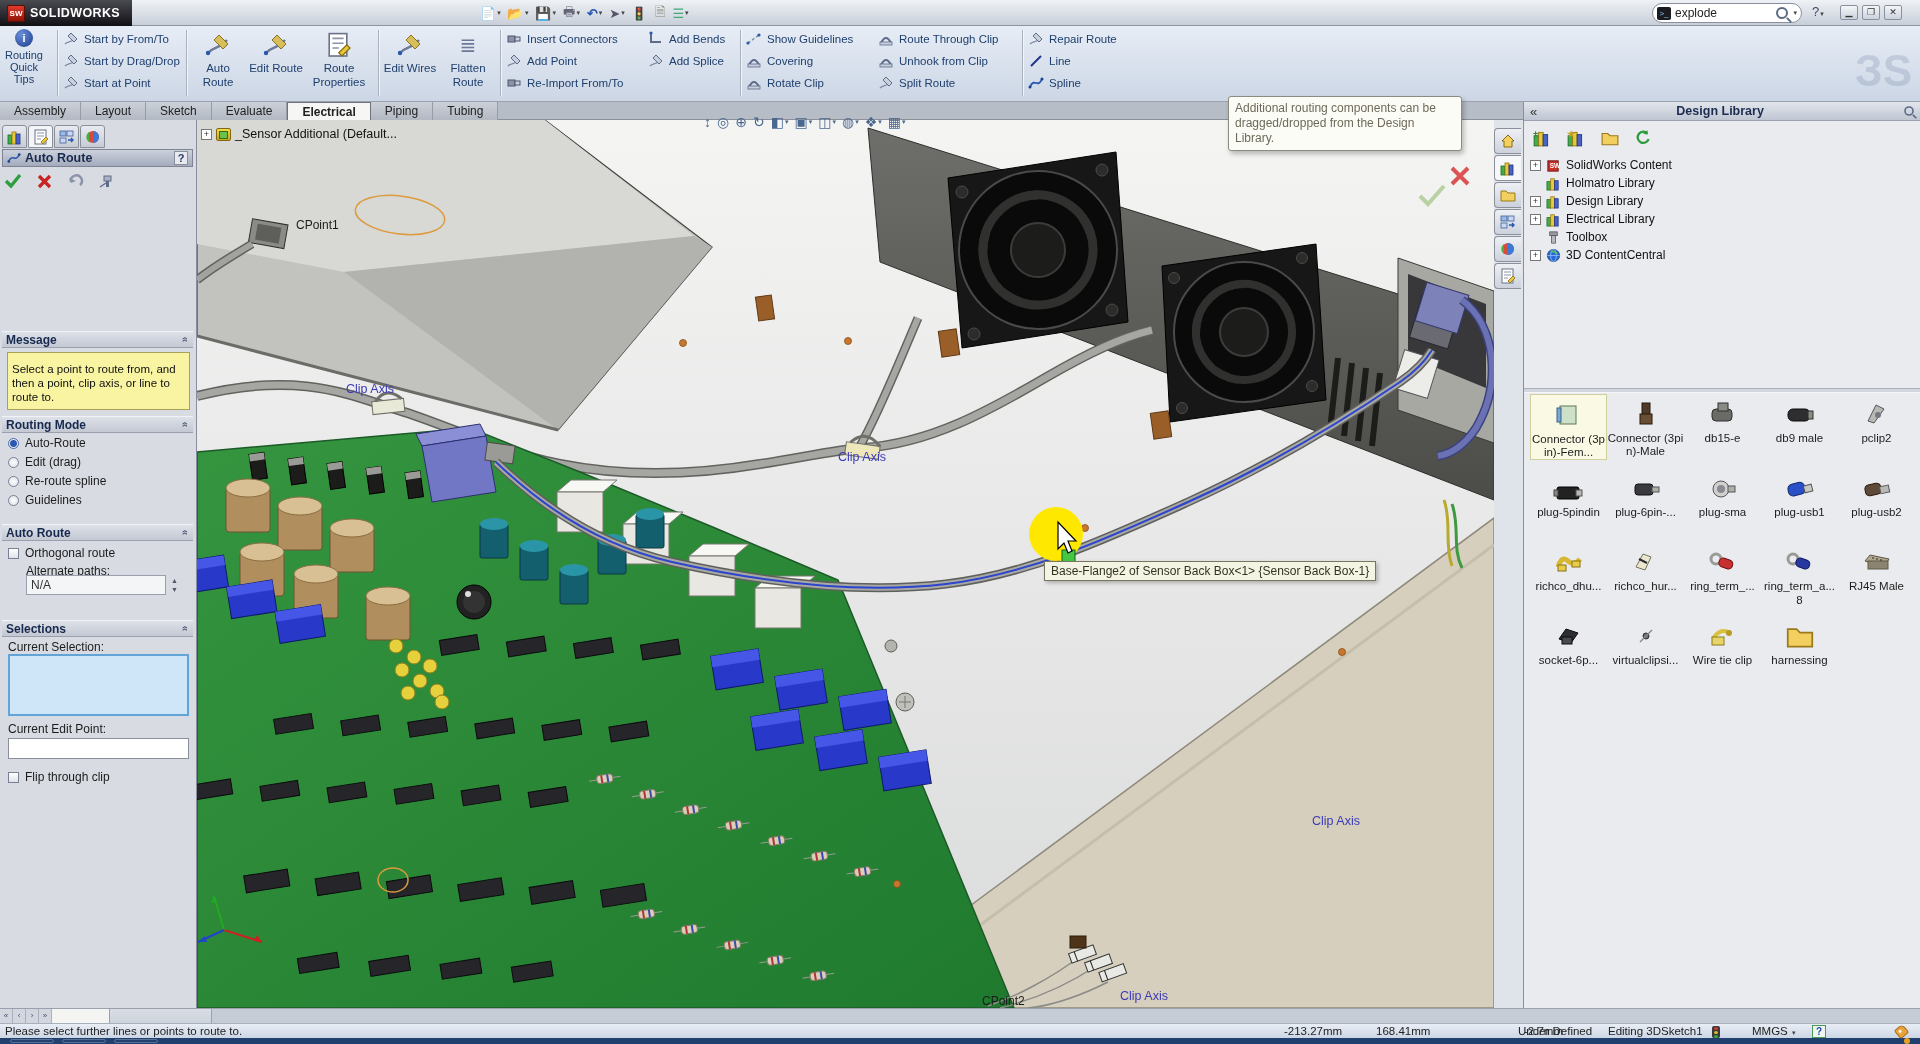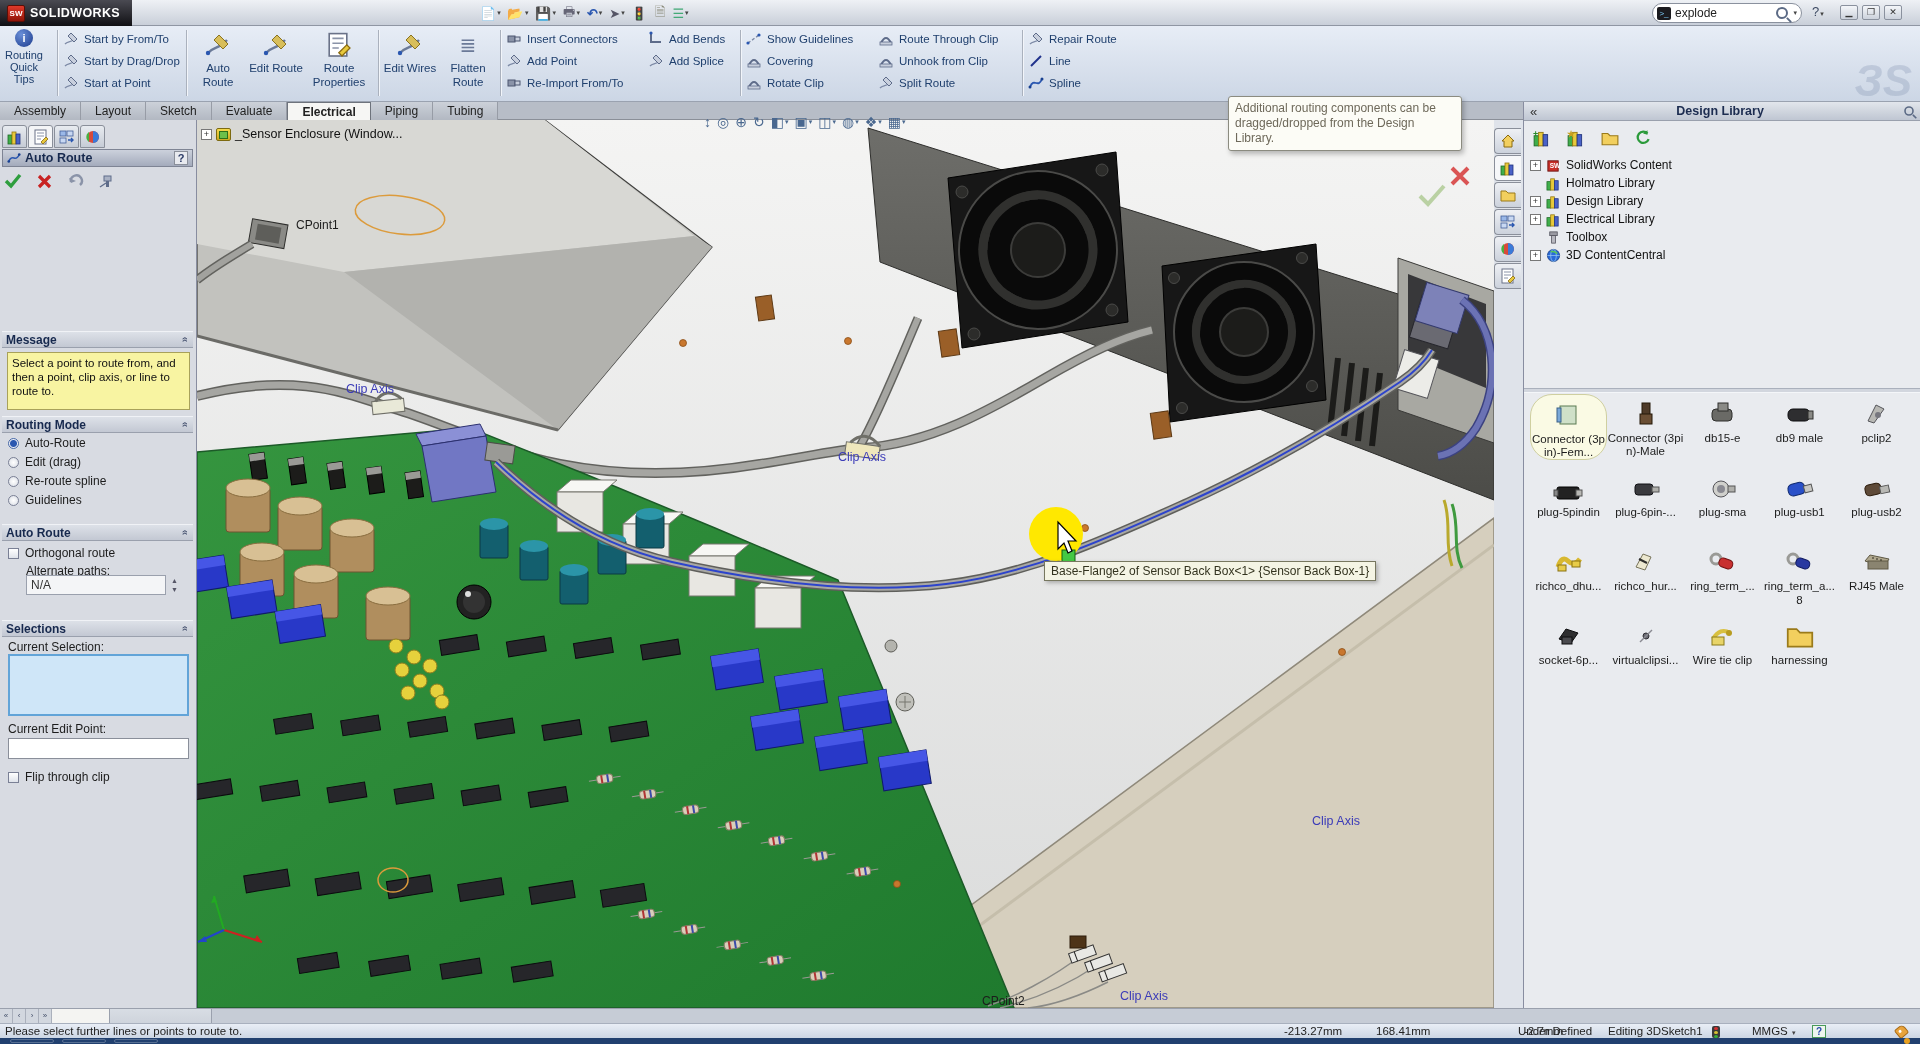--- a/index.html
+++ b/index.html
@@ -30,38 +30,38 @@
   
   #cmdbar { left:0; top:26px; width:1920px; height:76px; background:linear-gradient(#e7edf6,#ccd6e5); border-bottom:1px solid #9aa2b0; }
   .vsep { position:absolute; top:4px; width:1px; height:66px; background:#aab1bd; box-shadow:1px 0 0 #f2f5fa; }
   #quick-tips { left:5px; top:4px; width:48px; height:68px; display:flex; flex-direction:column; align-items:center; font-size:11px; color:#20406e; text-align:center; }
   #qt-icon { width:18px; height:18px; border-radius:50%; background:radial-gradient(circle at 35% 30%,#6a8fd8,#1b3a8c); color:#fff; font-size:11px; font-weight:bold; line-height:18px; margin:3px 0 2px; }
   .sm-col { position:absolute; top:3px; display:flex; flex-direction:column; gap:2px; }
   .sm-btn { display:flex; align-items:center; gap:5px; height:20px; font-size:11.5px; color:#20406e; white-space:nowrap; }
   .tico { width:16px; height:16px; flex:0 0 16px; }
   .big-btn { position:absolute; top:4px; width:56px; height:68px; display:flex; flex-direction:column; align-items:center; font-size:11.5px; color:#20406e; text-align:center; line-height:1.25; }
   .big-ico { width:26px; height:26px; margin:2px 0 3px; }
-  #watermark { right:8px; top:30px; font-size:44px; color:rgba(130,145,175,.30); font-style:italic; font-weight:bold; }
+  #watermark { right:8px; top:20px; font-size:44px; color:rgba(130,145,175,.30); font-weight:bold; }
 
   
   #tabrow { left:0; top:102px; width:1920px; height:18px; background:#b7bdc7; border-bottom:1px solid #8a8f98; }
   .dtab { float:left; height:18px; padding:0 14px; font-size:12px; color:#222; line-height:18px; border-right:1px solid #979ca6; background:linear-gradient(#ccd1d9,#b2b8c2); }
   .dtab.active { background:#f6f6f4; font-weight:bold; border:1px solid #6e737c; border-bottom:none; }
 
   
   #pm { left:0; top:120px; width:197px; height:888px; background:#d8dbe2; border-right:1px solid #888da0; }
   #pm-tabs { left:2px; top:5px; display:flex; gap:1px; }
   .pm-tab { width:25px; height:23px; background:linear-gradient(#e8ebf0,#c6ccd6); border:1px solid #8a8f9a; border-radius:3px 3px 0 0; display:flex; align-items:center; justify-content:center; }
   .pm-tab.active { background:#f4f5f7; }
   #pm-title { left:2px; top:29px; width:191px; height:18px; background:linear-gradient(#ccd1dc,#a4abbc); border:1px solid #7e8494; display:flex; align-items:center; font-size:12.5px; font-weight:bold; color:#17294e; padding:0 4px; gap:4px; }
   #pm-help { margin-left:auto; width:14px; height:14px; background:#e8eaef; border:1px solid #8a8f9a; text-align:center; line-height:13px; font-size:11px; font-weight:bold; color:#2a3a66; }
   #pm-actions { left:4px; top:52px; display:flex; gap:14px; align-items:center; }
   .sec-head { position:absolute; left:2px; width:191px; height:17px; background:linear-gradient(#dde1e8,#c3c8d3); border-top:1px solid #f0f2f6; border-bottom:1px solid #9aa0ad; font-size:12px; font-weight:bold; color:#17294e; padding:1px 4px; }
   .sec-chev { position:absolute; right:5px; top:2px; font-size:10px; color:#44506e; transform:rotate(-90deg); }
-  #msg-box { left:7px; top:232px; width:183px; height:58px; background:#f8f4a2; border:1px solid #a8a15a; font-size:11.5px; color:#111; padding:3px 4px; line-height:1.22; }
+  #msg-box { left:7px; top:232px; width:183px; height:58px; background:#f8f4a2; border:1px solid #a8a15a; font-size:11.5px; color:#111; padding:9px 4px; line-height:1.22; }
   .radio-row { position:absolute; left:8px; display:flex; align-items:center; gap:6px; font-size:12px; color:#1c1c1c; }
   .radio { width:11px; height:11px; border-radius:50%; border:1px solid #7a8095; background:radial-gradient(#fff,#d8dce4); }
   .radio.sel { background:radial-gradient(circle at 50% 50%, #2a57b0 0 3px, #e8ecf4 4px); border-color:#4a6aa8; }
   .chk { width:11px; height:11px; border:1px solid #7a8095; background:linear-gradient(#fff,#dfe3ea); }
   .chk-row { position:absolute; left:8px; display:flex; align-items:center; gap:6px; font-size:12px; color:#1c1c1c; }
   .pm-label { position:absolute; font-size:12px; color:#1c1c1c; }
   #alt-field { left:26px; top:455px; width:140px; height:20px; background:#f4f5f7; border:1px solid #9aa0ad; font-size:12px; color:#333; padding:2px 4px; }
   #alt-spin { left:168px; top:455px; width:13px; height:20px; display:flex; flex-direction:column; justify-content:space-between; padding:2px 0; font-size:7px; color:#556; text-align:center; }
   #sel-box { left:8px; top:534px; width:181px; height:62px; background:#cfe6f8; border:2px solid #62a4d8; }
   #edit-point-box { left:8px; top:618px; width:181px; height:21px; background:#fff; border:1px solid #8a8f9a; }
@@ -87,21 +87,21 @@
   .tp-tab { width:27px; height:26px; background:linear-gradient(#eef0f4,#ccd2dc); border:1px solid #8a8f9a; border-right:none; border-radius:4px 0 0 4px; display:flex; align-items:center; justify-content:center; }
   #dlib { left:1523px; top:102px; width:397px; height:906px; background:#e9ebef; border-left:1px solid #888da0; }
   #dlib-head { left:0; top:0; width:397px; height:19px; background:linear-gradient(#e2e6ec,#bfc6d2); border-bottom:1px solid #9aa0ad; display:flex; align-items:center; padding:0 6px; }
   #dlib-title { flex:1; text-align:center; font-size:12.5px; font-weight:bold; color:#1c2c50; }
   #dlib-toolbar { left:0; top:22px; width:397px; height:28px; display:flex; align-items:center; gap:14px; padding:0 8px; }
   #dlib-tree { left:0; top:54px; width:397px; }
   .tree-row { display:flex; align-items:center; gap:5px; height:18px; padding-left:6px; font-size:12px; color:#111; }
   .tree-spacer { width:11px; height:11px; }
   #dlib-divider { left:0; top:286px; width:397px; height:5px; border-top:1px solid #aab0bc; border-bottom:1px solid #f4f6f9; background:#d2d6de; }
   #dlib-grid { left:6px; top:292px; width:386px; display:grid; grid-template-columns:repeat(5,77px); row-gap:8px; }
-  .lib-item { display:flex; flex-direction:column; align-items:center; padding-top:4px; min-height:66px;border-radius:22px; }
+  .lib-item { display:flex; flex-direction:column; align-items:center; padding-top:4px; min-height:66px; }
   .lib-item.selected { background:#fafae4; border:1px solid #cfcfa0; }
   .lib-ico { width:40px; height:32px; display:flex; align-items:center; justify-content:center; }
   .lib-label { font-size:11.5px; color:#1c1c1c; text-align:center; line-height:1.15; margin-top:2px; word-break:break-all; }
 
   
   #modeltabs { left:0; top:1008px; width:1920px; height:15px; background:#c6ccd6; border-top:1px solid #9aa0ad; display:flex; align-items:stretch; }
   .navbtn { width:13px; font-size:8px; color:#44506a; text-align:center; line-height:14px; background:#d2d7df; border-right:1px solid #aab0bc; }
   .mtab { padding:16px 12px; font-size:11.5px; line-height:14px; color:#222; border-right:1px solid #9aa0ad; background:linear-gradient(#d8dde4,#c2c8d2); }
   .mtab.active { background:#f4f4f2; font-weight:bold; }
   #statusbar { left:0; top:1023px; width:1920px; height:15px; background:linear-gradient(#e9eef6,#ccd6e4); border-top:1px solid #a8b0be; font-size:11.5px; color:#222; }
@@ -923,21 +923,21 @@
       <path d="M1058,522 l0,27 6,-6 4,10 4,-2 -4,-10 8,0 Z" fill="#fff" stroke="#000" stroke-width="1.2"></path>
 
       <path d="M1420,196 L1428,204 L1444,186" stroke="#9bbf7a" stroke-width="4" fill="none" opacity=".65"></path>
       <path d="M1452,168 L1468,184 M1468,168 L1452,184" stroke="#d84444" stroke-width="4" opacity=".9"></path>
     </svg>
   </div>
 
   <div class="abs" id="ft-item">
     <span class="plusbox">+</span>
     <span class="asm-ico"></span>
-    <span>_Sensor Enclosure  (Window...</span>
+    <span>_Sensor Additional  (Default...</span>
   </div>
   <div class="abs" id="hud">
     <span class="hud-ico">↕</span>
     <span class="hud-ico">◎</span>
     <span class="hud-ico">⊕</span>
     <span class="hud-ico">↻</span>
     <span class="hud-ico">◧<span class="dd">▾</span></span>
     <span class="hud-ico">▣<span class="dd">▾</span></span>
     <span class="hud-ico">◫<span class="dd">▾</span></span>
     <span class="hud-ico">◍<span class="dd">▾</span></span>

